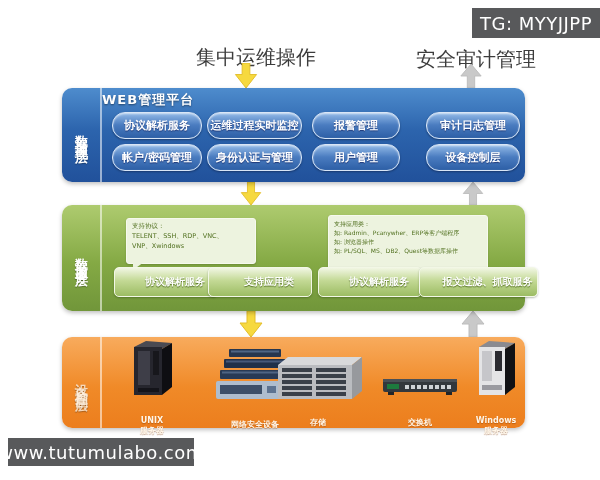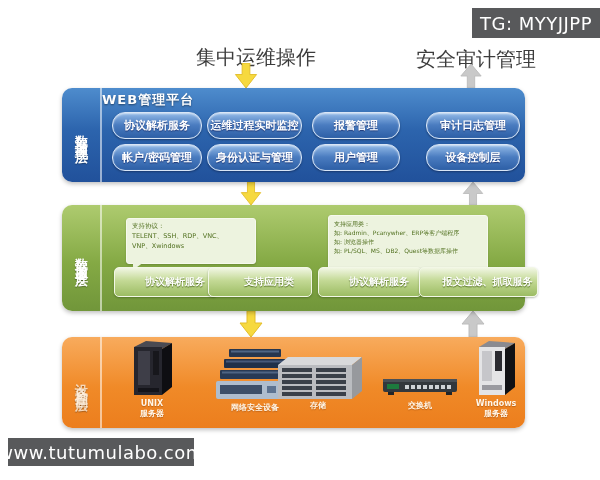--- a/index.html
+++ b/index.html
@@ -64,21 +64,21 @@
   .pg{position:absolute;top:62px;height:28px;border-radius:5px;border:1px solid #f2f7e6;
       background:linear-gradient(180deg,#f1f6e3 0%,#c3d995 45%,#9cbc63 100%);
       box-shadow:0 1px 2px rgba(20,40,0,0.3);
       color:#ffffff;font-size:10px;font-weight:bold;display:flex;align-items:center;
       justify-content:center;white-space:nowrap;text-shadow:0 1px 1px rgba(70,100,20,0.9);padding-left:18px;}
   .g1{left:52px;width:84px}.g2{left:146px;width:84px}.g3{left:256px;width:84px}.g4{left:357px;width:99px}
 
   
   .dev{position:absolute;text-align:center;}
   .dev svg{display:block;margin:0 auto;}
-  .dev-label{margin-top:2px;font-size:8px;font-weight:bold;line-height:1.3;
+  .dev-label{margin-top:19px;font-size:8px;font-weight:bold;line-height:1.3;
       color:#fff6e8;white-space:pre-line;text-shadow:0 1px 1px rgba(120,50,0,0.4);}
   .d1{left:58px;top:4px;width:64px}
   .d2{left:148px;top:12px;width:90px}
   .d3{left:206px;top:20px;width:100px}
   .d4{left:320px;top:36px;width:76px}
   .d5{left:406px;top:4px;width:56px}
 </style>
 </head>
 <body>
 

